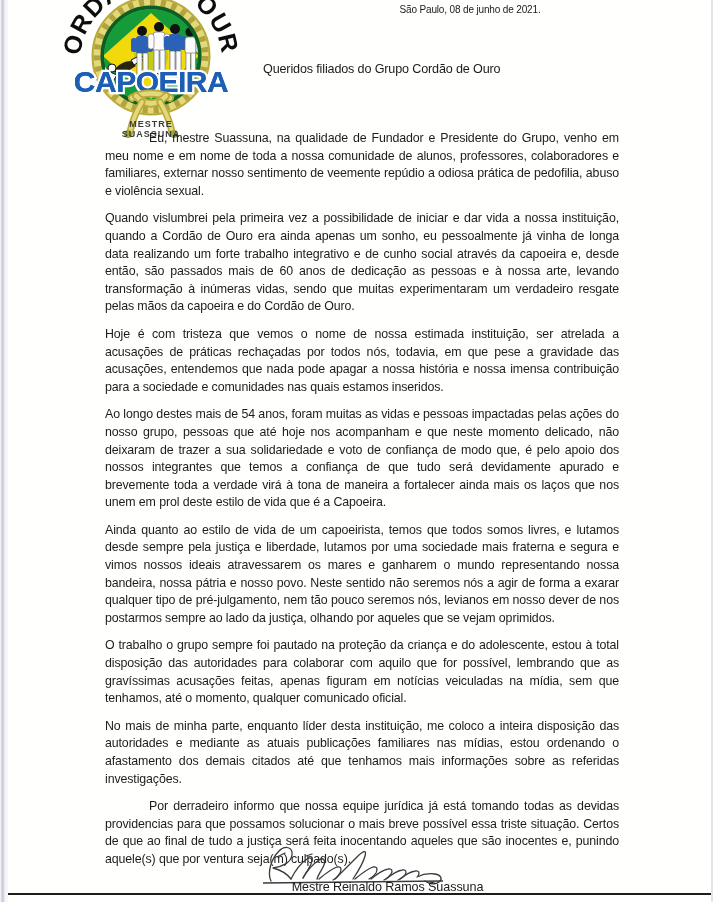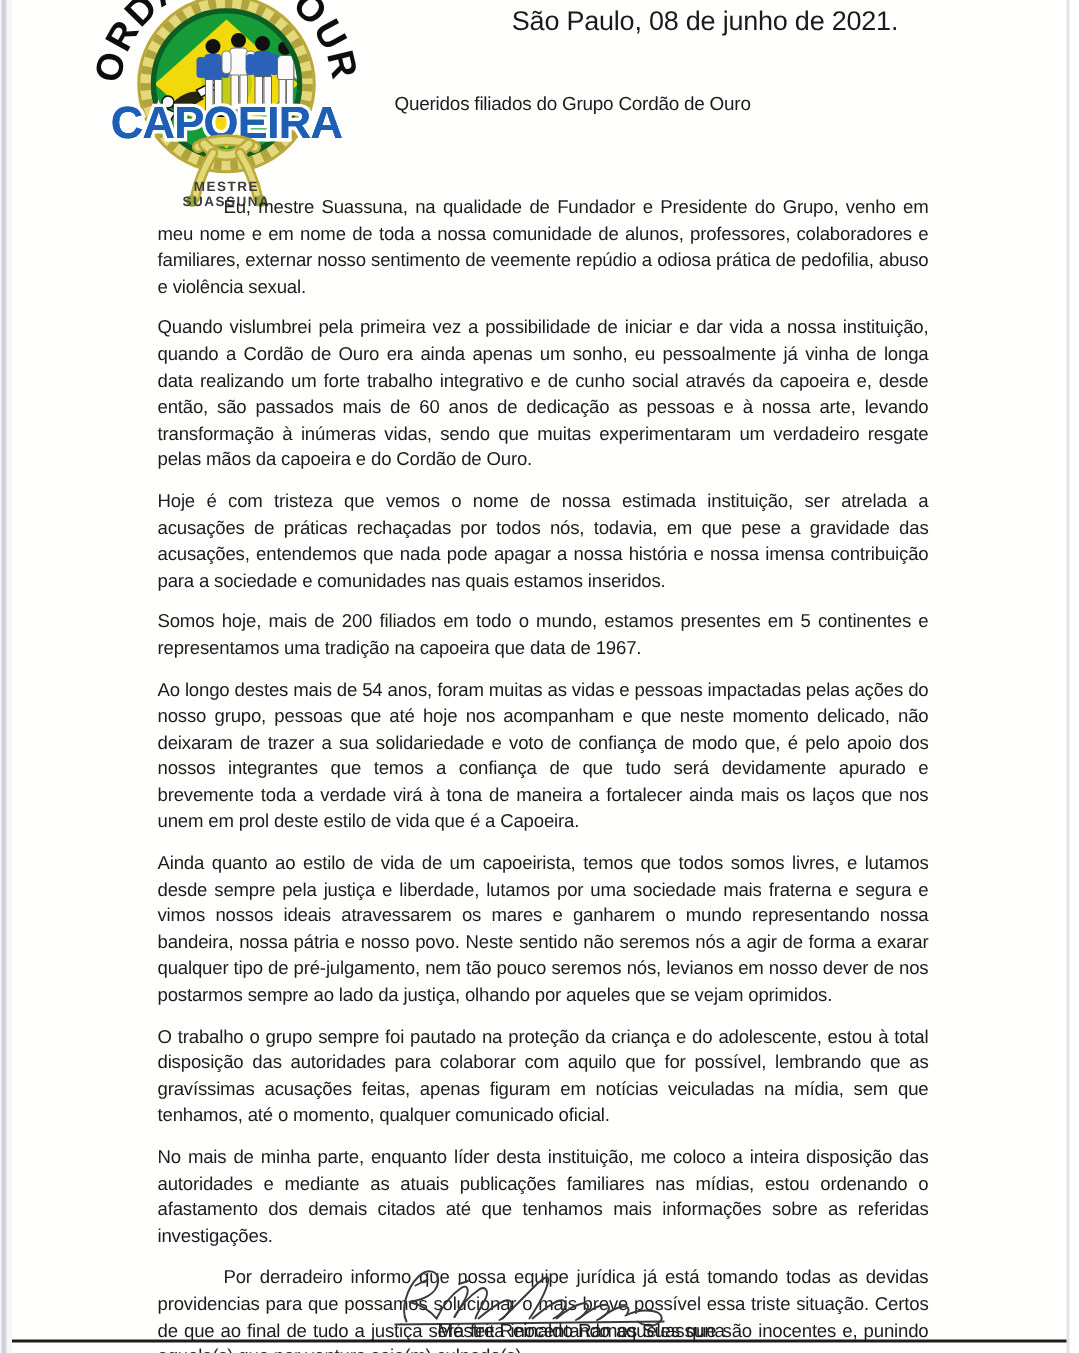--- a/index.html
+++ b/index.html
@@ -62,21 +62,21 @@
   }
   .logo svg { display: block; width: 178px; height: 160px; }
 
   
   .date-line {
     position: absolute;
     left: 240px;
     top: 4px;
     width: 460px;
     text-align: center;
-    font-size: 18px;
+    font-size: 10px;
     color: #1b1b1b;
     letter-spacing: -0.15px;
   }
   .salutation {
     position: absolute;
     left: 263px;
     top: 62px;
     font-size: 12.6px;
     color: #1b1b1b;
     letter-spacing: -0.15px;
@@ -235,21 +235,20 @@
   </div>
 
   <div class="date-line">São Paulo, 08 de junho de 2021.</div>
 
   <div class="salutation">Queridos filiados do Grupo Cordão de Ouro</div>
 
   <div class="body-text">
     <p class="indent">Eu, mestre Suassuna, na qualidade de Fundador e Presidente do Grupo, venho em meu nome e em nome de toda a nossa comunidade de alunos, professores, colaboradores e familiares, externar nosso sentimento de veemente repúdio a odiosa prática de pedofilia, abuso e violência sexual.</p>
     <p>Quando vislumbrei pela primeira vez a possibilidade de iniciar e dar vida a nossa instituição, quando a Cordão de Ouro era ainda apenas um sonho, eu pessoalmente já vinha de longa data realizando um forte trabalho integrativo e de cunho social através da capoeira e, desde então, são passados mais de 60 anos de dedicação as pessoas e à nossa arte, levando transformação à inúmeras vidas, sendo que muitas experimentaram um verdadeiro resgate pelas mãos da capoeira e do Cordão de Ouro.</p>
     <p>Hoje é com tristeza que vemos o nome de nossa estimada instituição, ser atrelada a acusações de práticas rechaçadas por todos nós, todavia, em que pese a gravidade das acusações, entendemos que nada pode apagar a nossa história e nossa imensa contribuição para a sociedade e comunidades nas quais estamos inseridos.</p>
-    <p>Somos hoje, mais de 200 filiados em todo o mundo, estamos presentes em 5 continentes e representamos uma tradição na capoeira que data de 1967.</p>
     <p>Ao longo destes mais de 54 anos, foram muitas as vidas e pessoas impactadas pelas ações do nosso grupo, pessoas que até hoje nos acompanham e que neste momento delicado, não deixaram de trazer a sua solidariedade e voto de confiança de modo que, é pelo apoio dos nossos integrantes que temos a confiança de que tudo será devidamente apurado e brevemente toda a verdade virá à tona de maneira a fortalecer ainda mais os laços que nos unem em prol deste estilo de vida que é a Capoeira.</p>
     <p>Ainda quanto ao estilo de vida de um capoeirista, temos que todos somos livres, e lutamos desde sempre pela justiça e liberdade, lutamos por uma sociedade mais fraterna e segura e vimos nossos ideais atravessarem os mares e ganharem o mundo representando nossa bandeira, nossa pátria e nosso povo. Neste sentido não seremos nós a agir de forma a exarar qualquer tipo de pré-julgamento, nem tão pouco seremos nós, levianos em nosso dever de nos postarmos sempre ao lado da justiça, olhando por aqueles que se vejam oprimidos.</p>
     <p>O trabalho o grupo sempre foi pautado na proteção da criança e do adolescente, estou à total disposição das autoridades para colaborar com aquilo que for possível, lembrando que as gravíssimas acusações feitas, apenas figuram em notícias veiculadas na mídia, sem que tenhamos, até o momento,  qualquer comunicado oficial.</p>
     <p>No mais de minha parte, enquanto líder desta instituição, me coloco a inteira disposição das autoridades e mediante as atuais publicações familiares nas mídias, estou ordenando o afastamento dos demais citados até que tenhamos mais informações sobre as referidas investigações.</p>
     <p class="indent last">Por derradeiro informo que nossa equipe jurídica já está tomando todas as devidas providencias para que possamos solucionar o mais breve possível essa triste situação. Certos de que ao final de tudo a justiça será feita inocentando aqueles que são inocentes e, punindo aquele(s) que por ventura seja(m) culpado(s).</p>
   </div>
 
   <div class="sig-svg-wrap">
     <svg viewBox="0 0 240 46" xmlns="http://www.w3.org/2000/svg">
       <g fill="none" stroke="#3a3a3f" stroke-width="1.3" stroke-linecap="round" stroke-linejoin="round">

